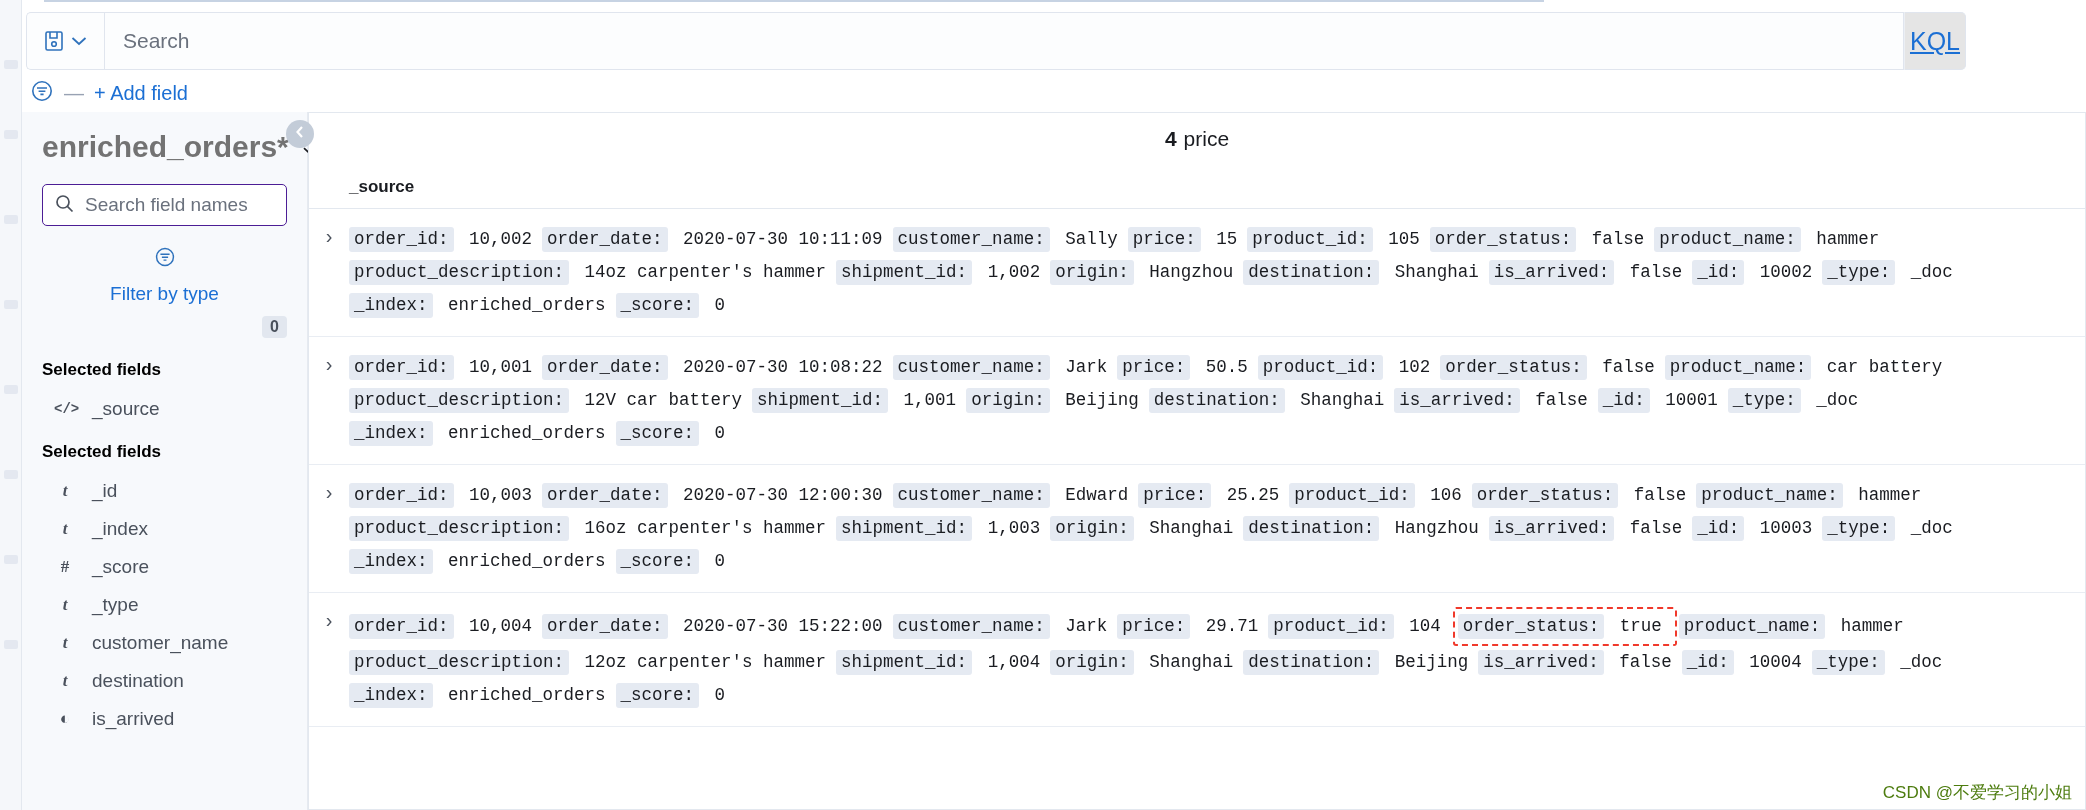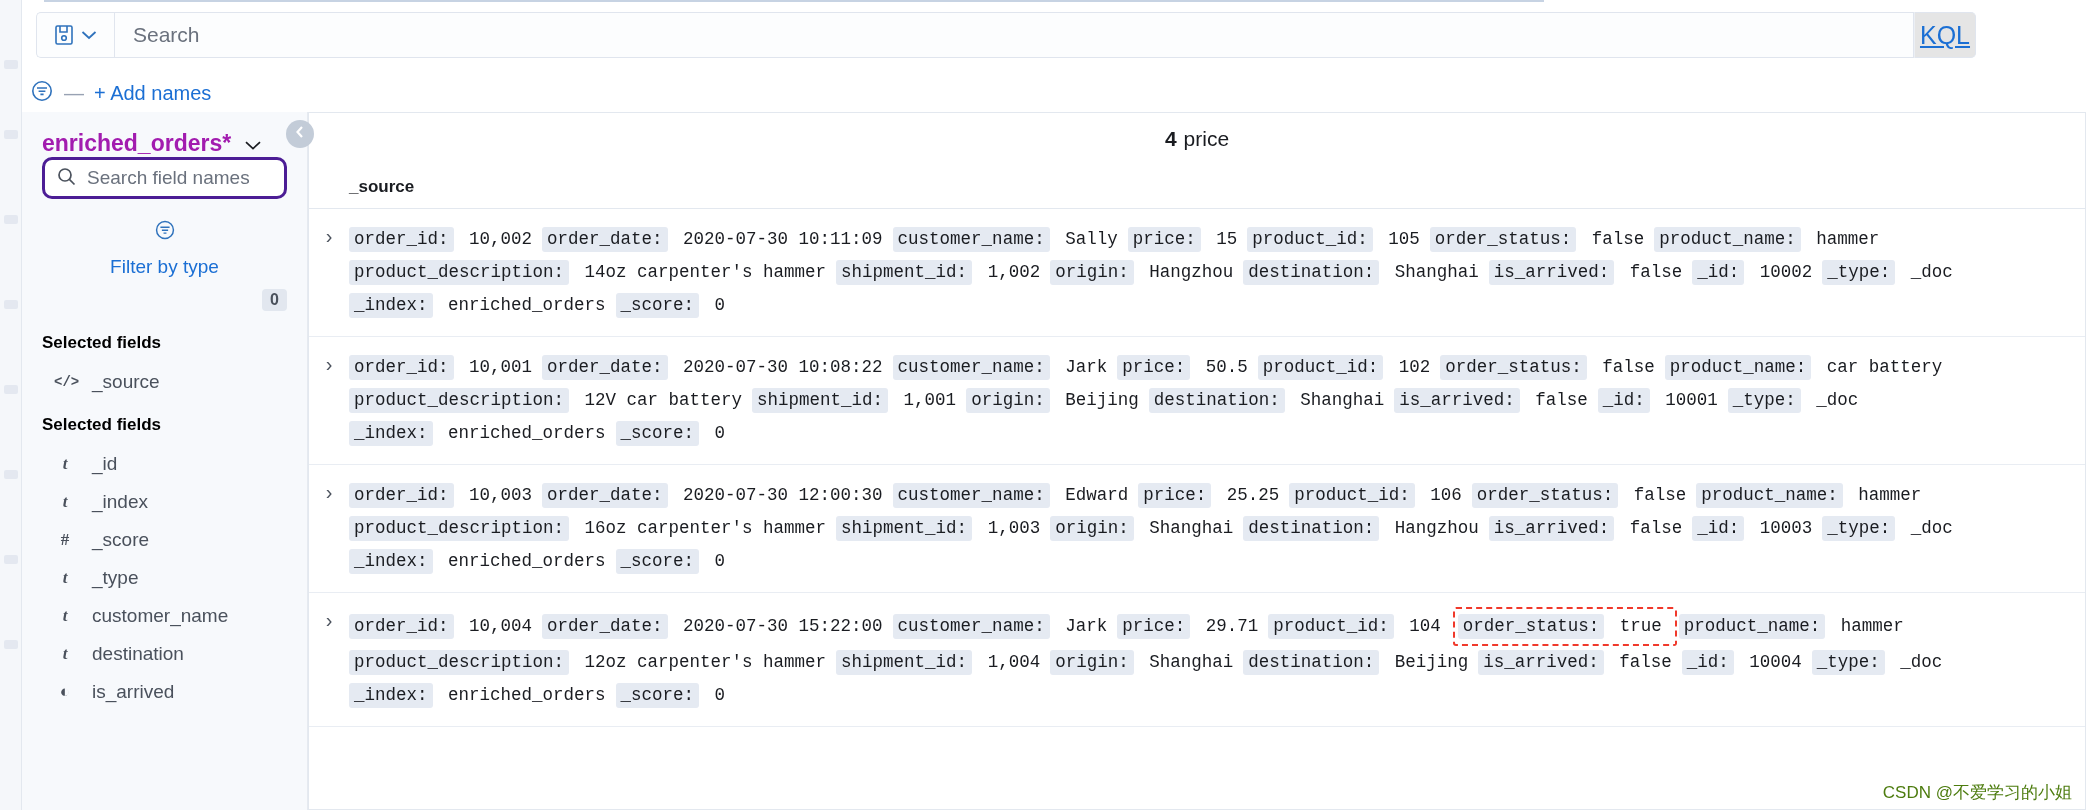--- a/index.html
+++ b/index.html
@@ -24,22 +24,22 @@
   
   .querybar {
     position: absolute; left: 22px; top: 0; width: 2064px; height: 68px;
     background: #fff;
   }
   .qb-top-rule {
     position: absolute; left: 22px; top: 0; width: 1500px; height: 2px;
     background: #c7d3e3;
   }
   .query-row {
-    position: absolute; left: 14px; top: 12px;
-    display: flex; align-items: stretch; height: 46px; width: 1940px;
+    position: absolute; left: 4px; top: 12px;
+    display: flex; align-items: stretch; height: 58px; width: 1940px;
   }
   .saved-query-btn {
     width: 78px; display: flex; align-items: center; justify-content: center; gap: 7px;
     border: 1px solid #e0e5ee; border-right: none;
     border-radius: 5px 0 0 5px; background: #fcfdfe; cursor: pointer;
   }
   .saved-query-btn svg { display: block; }
   .search-field {
     flex: 1; border: 1px solid #e0e5ee; background: #fcfdfe;
     display: flex; align-items: center; padding: 0 18px;
@@ -72,24 +72,25 @@
     color: #1b6fd4; font-size: 20px; cursor: pointer;
   }
 
   
   .sidebar {
     position: absolute; left: 22px; top: 112px; width: 286px; height: 698px;
     background: #f7f9fc; border-right: 1px solid #e6eaf0; padding: 18px 20px 0 20px;
   }
   .index-pattern {
     display: flex; align-items: center; gap: 13px;
-    font-size: 23px; font-weight: bold; color: #a21caf; cursor: pointer;
+    font-size: 30px; font-weight: bold; color: #737373; cursor: pointer;
+    margin-bottom: 20px;
   }
   .field-search {
-    position: relative; height: 42px; border: 3px solid #4c1d95; border-radius: 10px;
+    position: relative; height: 42px; border: 1px solid #4c1d95; border-radius: 5px;
     background: #fff; display: flex; align-items: center; padding: 0 12px; gap: 11px;
     margin-bottom: 20px;
   }
   .field-search input {
     border: none; outline: none; background: transparent; width: 100%;
     font-family: "Liberation Sans", sans-serif; font-size: 19px; color: #1a1c21;
   }
   .field-search input::placeholder { color: #6a717d; }
   .filter-by-type {
     display: flex; align-items: center; gap: 11px; cursor: pointer; margin-bottom: 22px; flex-direction: column;
@@ -208,21 +209,21 @@
   </div>
 
   <div class="filter-row">
     <span>
       <svg width="24" height="24" viewBox="0 0 24 24" fill="none" stroke="#2f72bc" stroke-width="1.6">
         <circle cx="12" cy="12" r="9.2"></circle>
         <path d="M7 9h10M8.6 12.2h6.8M10.4 15.4h3.2"></path>
       </svg>
     </span>
     <span class="filter-dash">—</span>
-    <span class="add-filter-link">+ Add names</span>
+    <span class="add-filter-link">+ Add field</span>
   </div>
 
   <div class="sidebar">
     <div class="index-pattern">
       <span>enriched_orders*</span>
       <span>
         <svg width="18" height="11" viewBox="0 0 18 11" fill="none" stroke="#1a1c21" stroke-width="1.7">
           <path d="M2 2.2 L9 8.6 L16 2.2"></path>
         </svg>
       </span>

